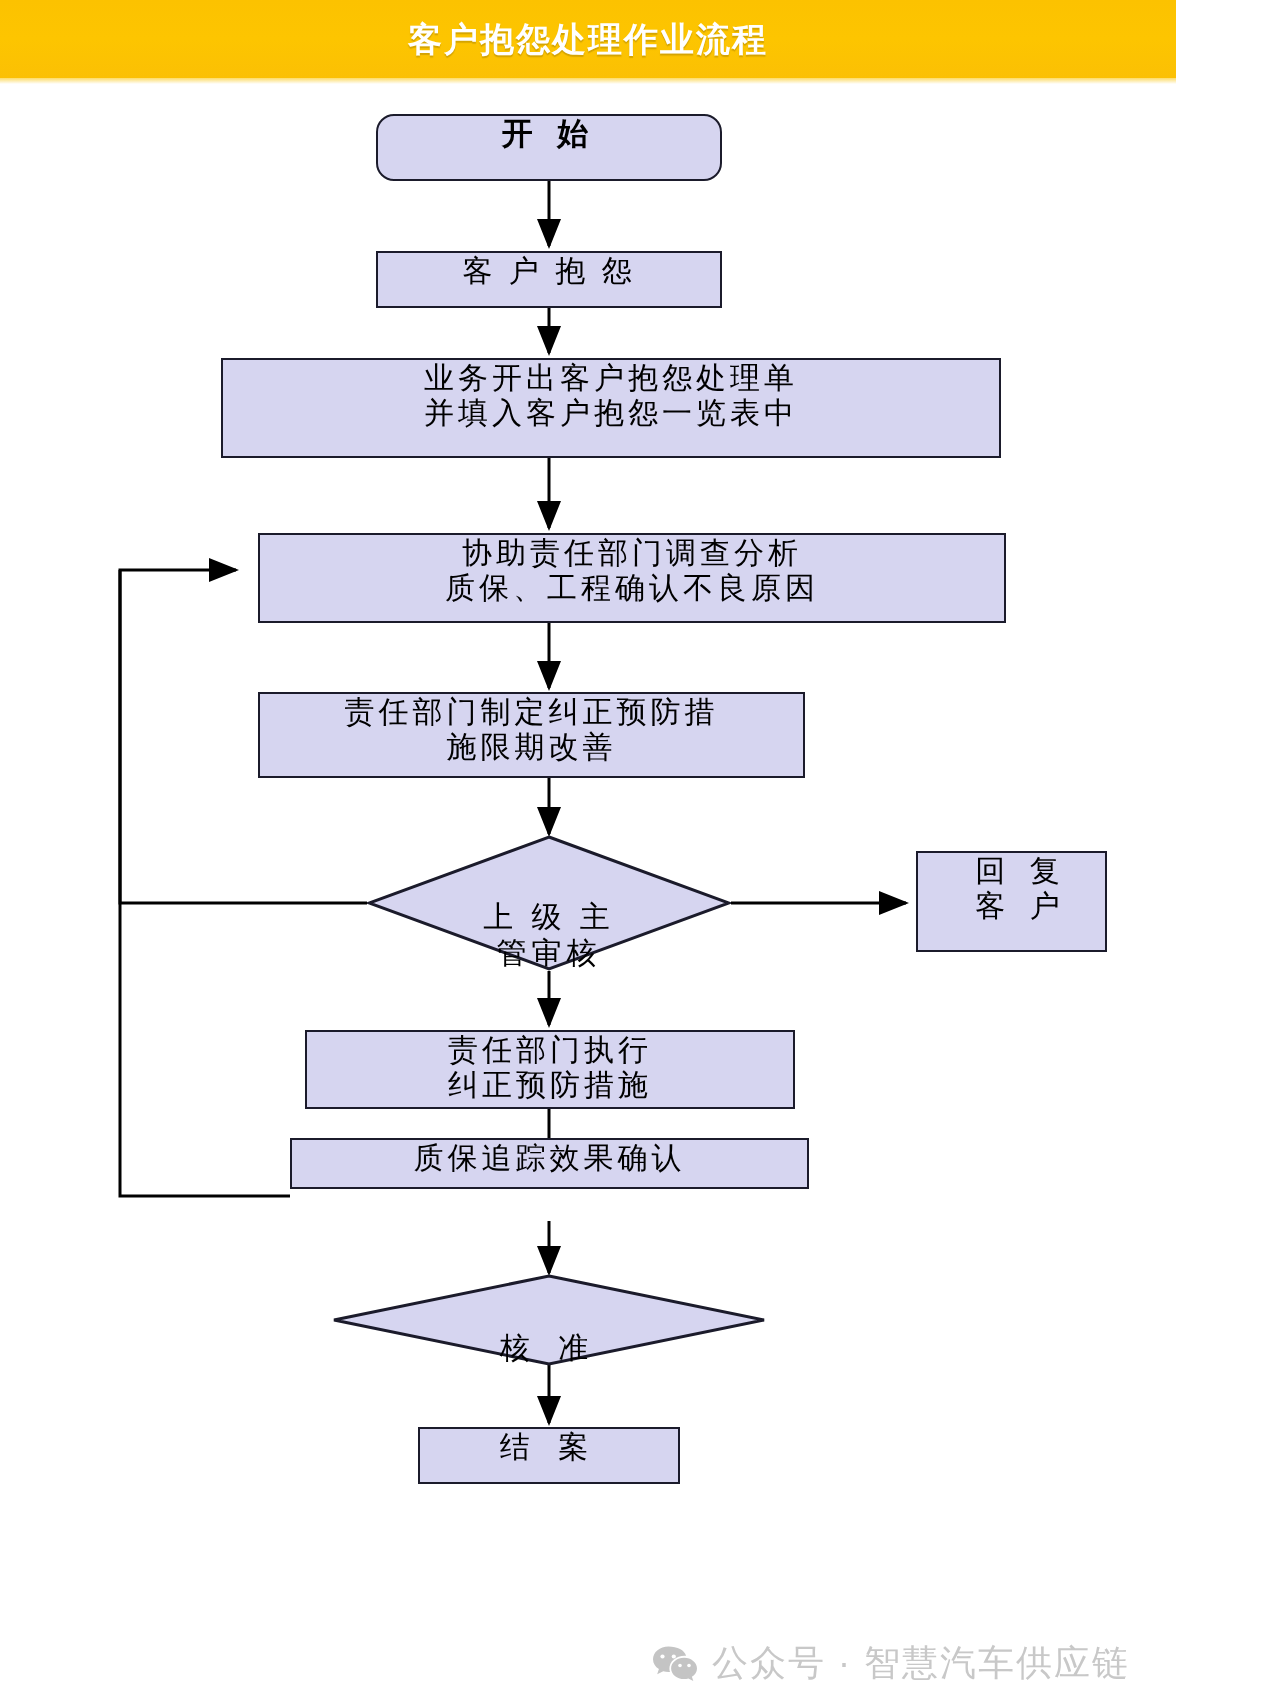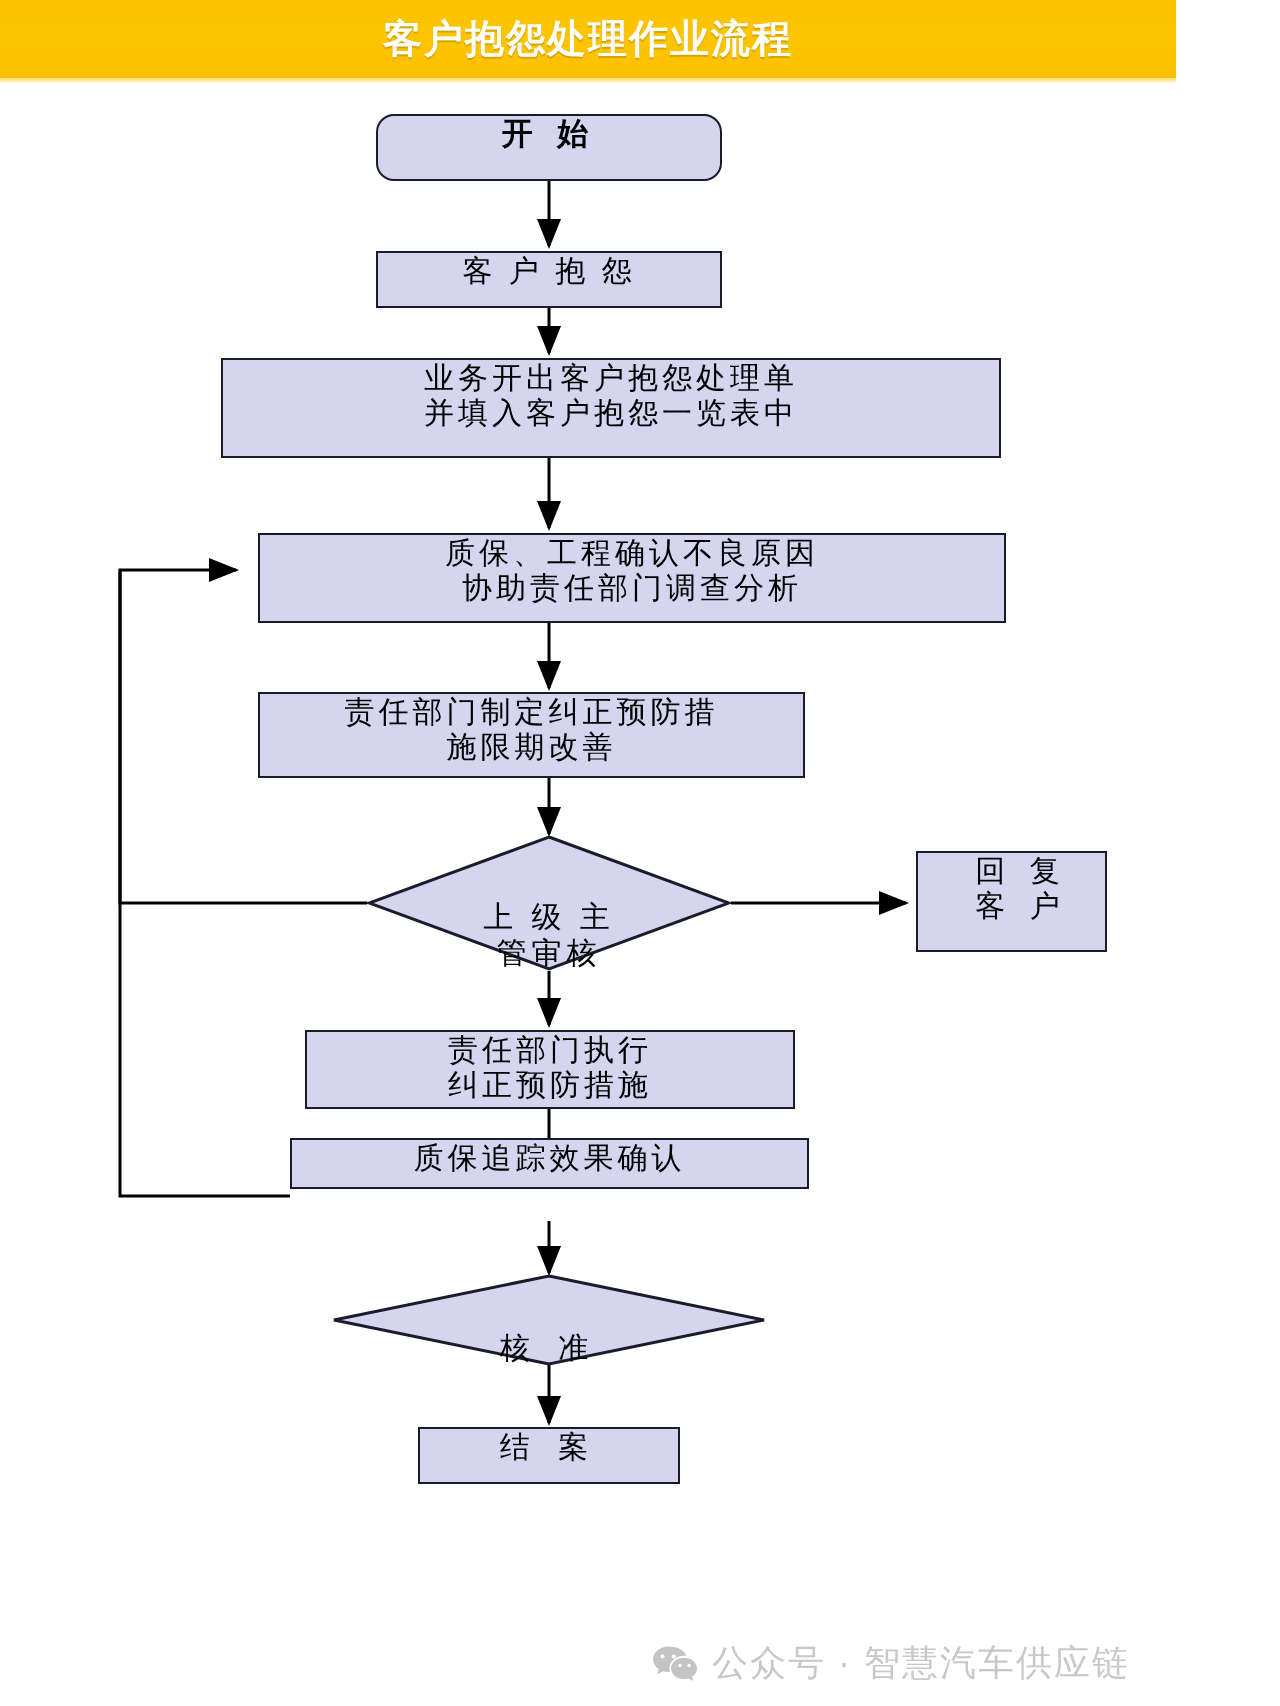--- a/index.html
+++ b/index.html
@@ -33,21 +33,21 @@
     background: linear-gradient(180deg, rgba(252,200,20,.65) 0%, rgba(255,255,255,0) 100%);
   }
   #header-title {
     position: absolute;
     left: 0;
     top: 0;
     width: 1176px;
     height: 78px;
     line-height: 78px;
     text-align: center;
-    font-size: 39px;
+    font-size: 34px;
     font-weight: bold;
     color: #ffffff;
     letter-spacing: 2px;
     text-shadow: 0 2px 1px rgba(120,90,0,0.30);
     white-space: nowrap;
   }
 
   
   #flow-canvas {
     position: absolute;
@@ -203,22 +203,22 @@
   <div class="node proc" style="left:376px; top:173px; width:346px; height:57px;">
     <span class="line">客 户 抱 怨</span>
   </div>
 
   <div class="node proc" style="left:221px; top:280px; width:780px; height:100px;">
     <span class="line">业务开出客户抱怨处理单</span>
     <span class="line">并填入客户抱怨一览表中</span>
   </div>
 
   <div class="node proc" style="left:258px; top:455px; width:748px; height:90px;">
+    <span class="line">协助责任部门调查分析</span>
     <span class="line">质保、工程确认不良原因</span>
-    <span class="line">协助责任部门调查分析</span>
   </div>
 
   <div class="node proc" style="left:258px; top:614px; width:547px; height:86px;">
     <span class="line">责任部门制定纠正预防措</span>
     <span class="line">施限期改善</span>
   </div>
 
   <div class="diamond" style="left:367px; top:757px; width:364px; height:136px;">
     <svg class="dshape" viewBox="0 0 364 136" preserveAspectRatio="none" xmlns="http://www.w3.org/2000/svg">
       <polygon points="182,2 362,68 182,134 2,68" fill="#d6d5f0" stroke="#1b1b2b" stroke-width="3"></polygon>

